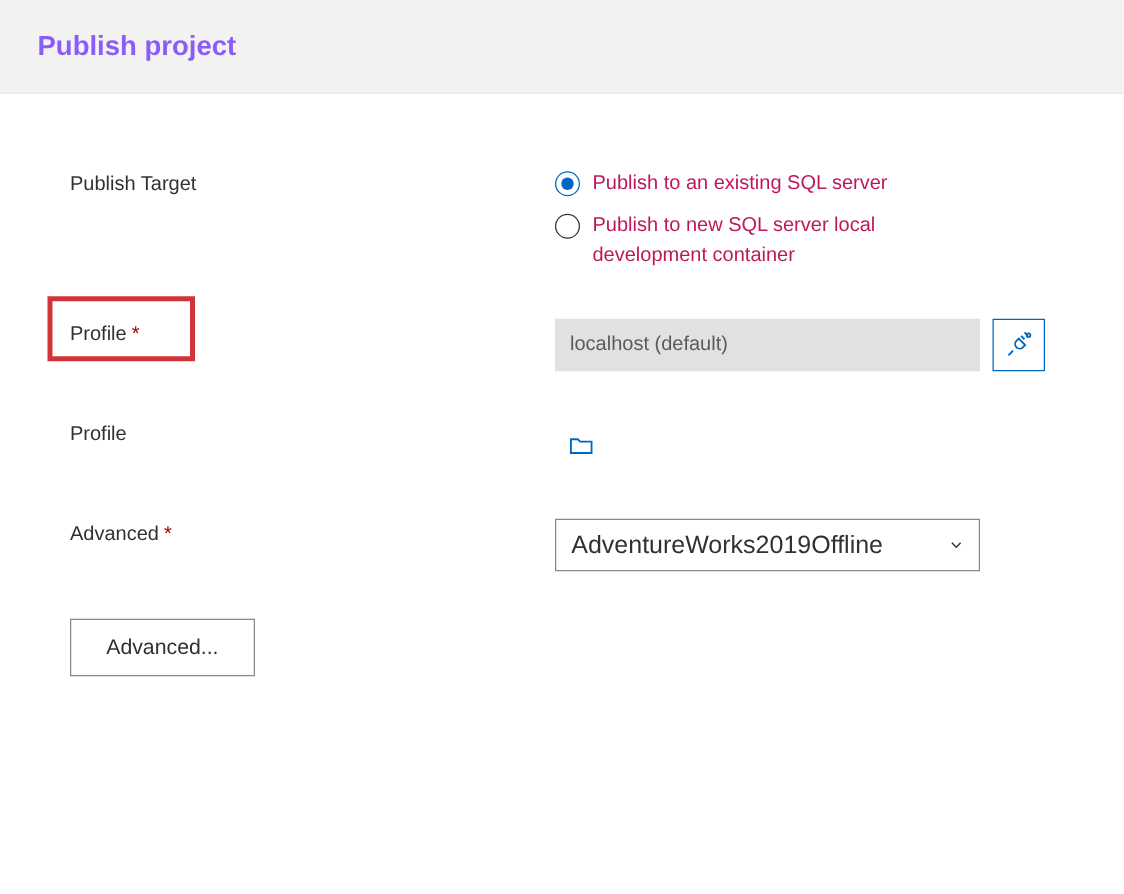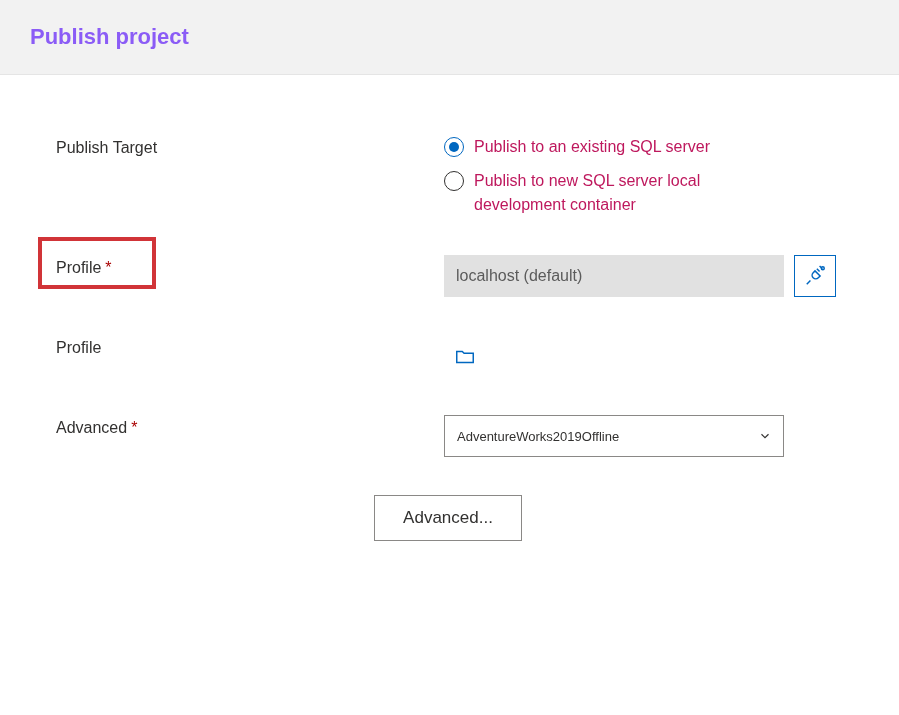--- a/index.html
+++ b/index.html
@@ -118,36 +118,36 @@
     .select-wrapper {
       position: relative;
       width: 340px;
     }
     .select-input {
       width: 100%;
       height: 42px;
       border: 1px solid #8a8886;
       background: #ffffff;
       padding: 0 36px 0 12px;
-      font-size: 13px;
+      font-size: 20px;
       color: #323130;
       font-family: inherit;
       appearance: none;
       cursor: pointer;
     }
     .select-chevron {
       position: absolute;
       right: 12px;
       top: 50%;
       transform: translateY(-50%);
       pointer-events: none;
     }
     .advanced-row {
       display: flex;
-      justify-content: center;
+      justify-content: flex-start;
       width: 784px;
       margin-top: 10px;
     }
     .advanced-button {
       height: 46px;
       padding: 0 28px;
       border: 1px solid #8a8886;
       background: #ffffff;
       font-size: 17px;
       color: #323130;

